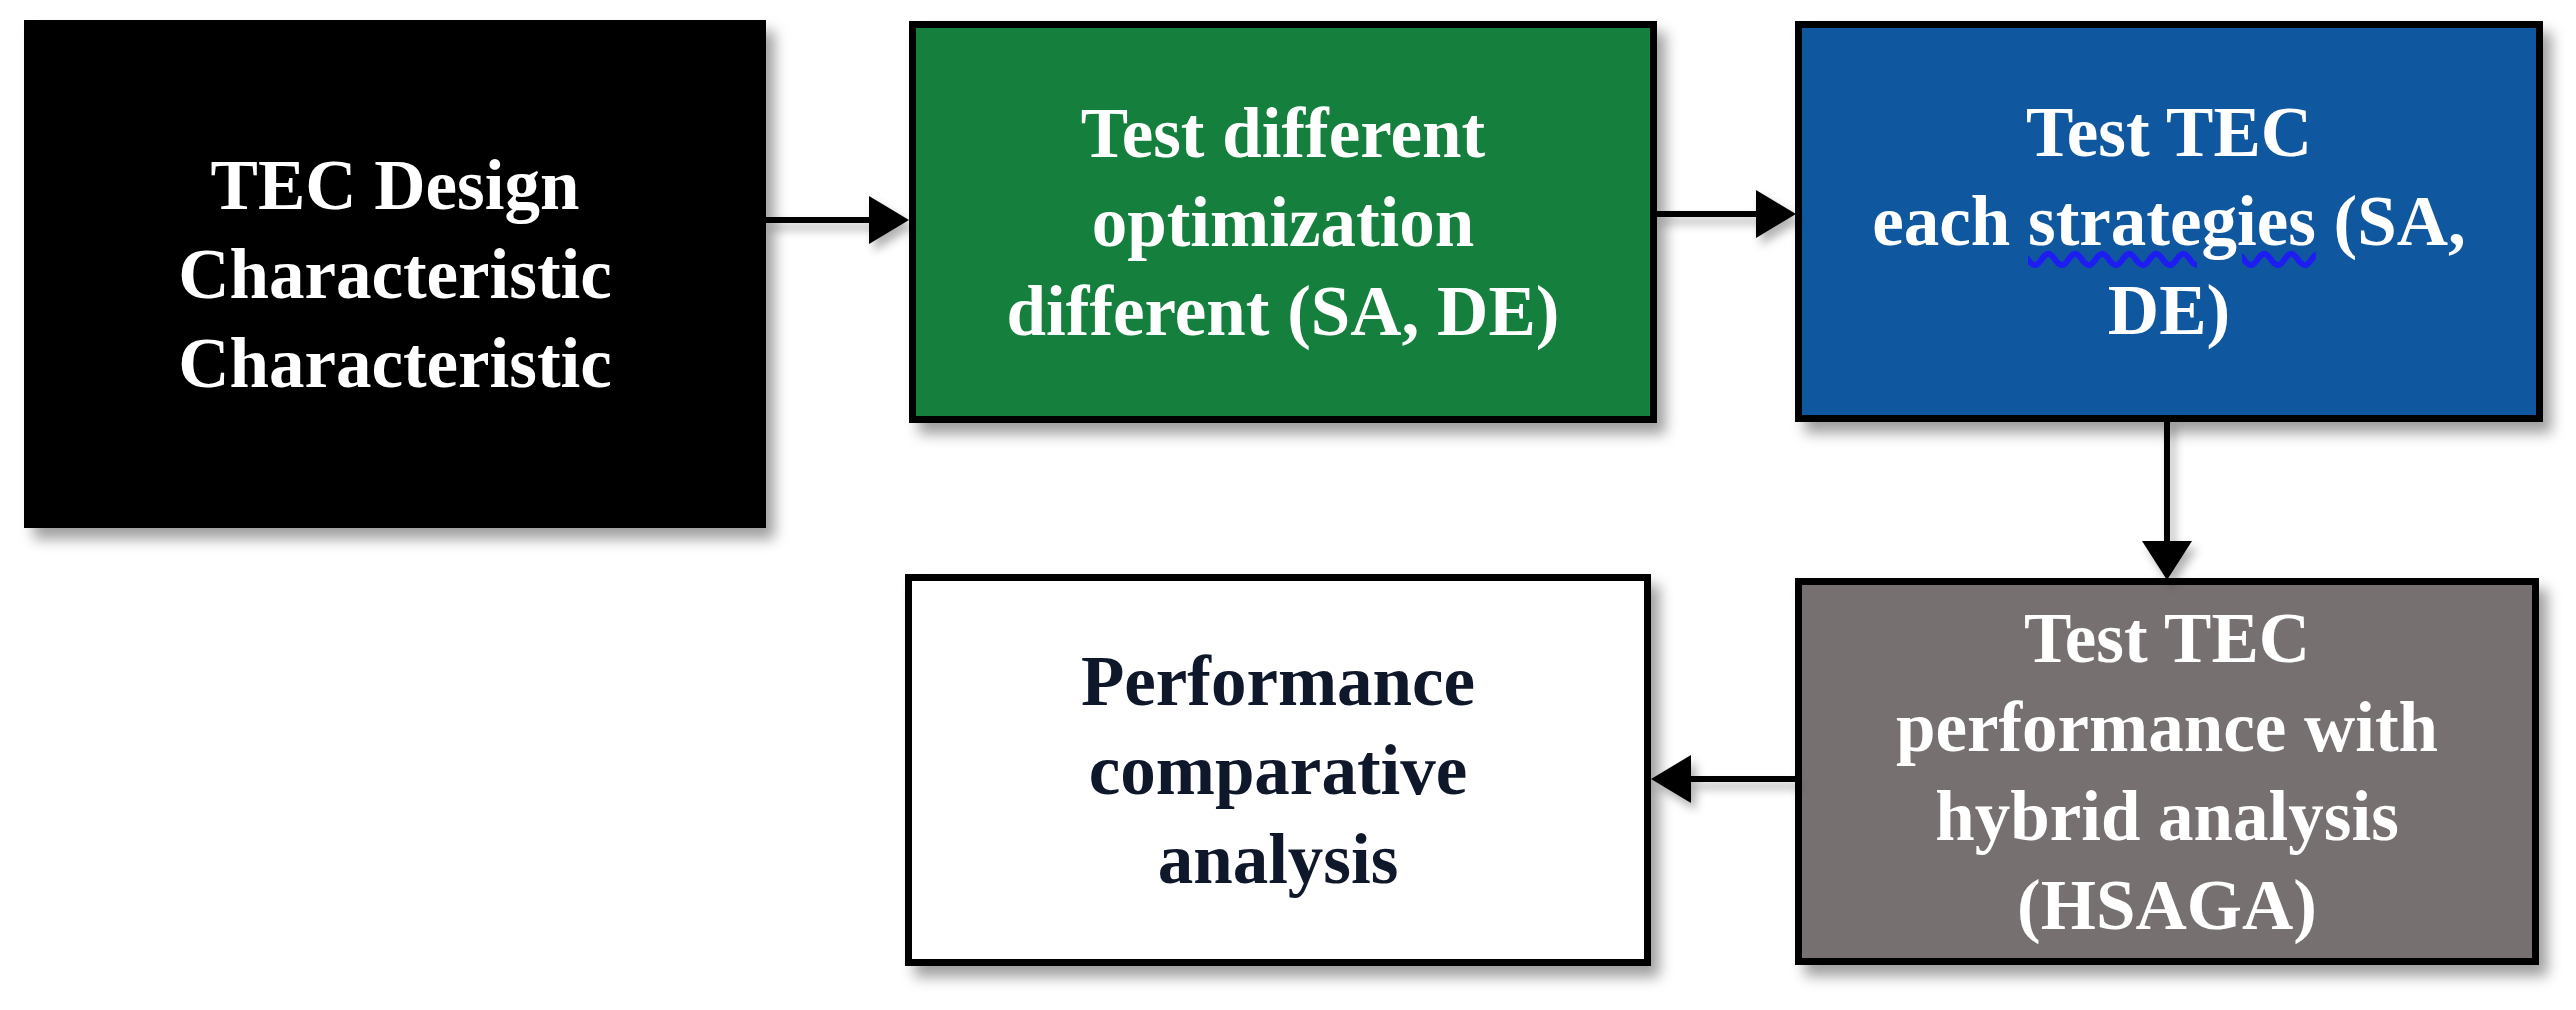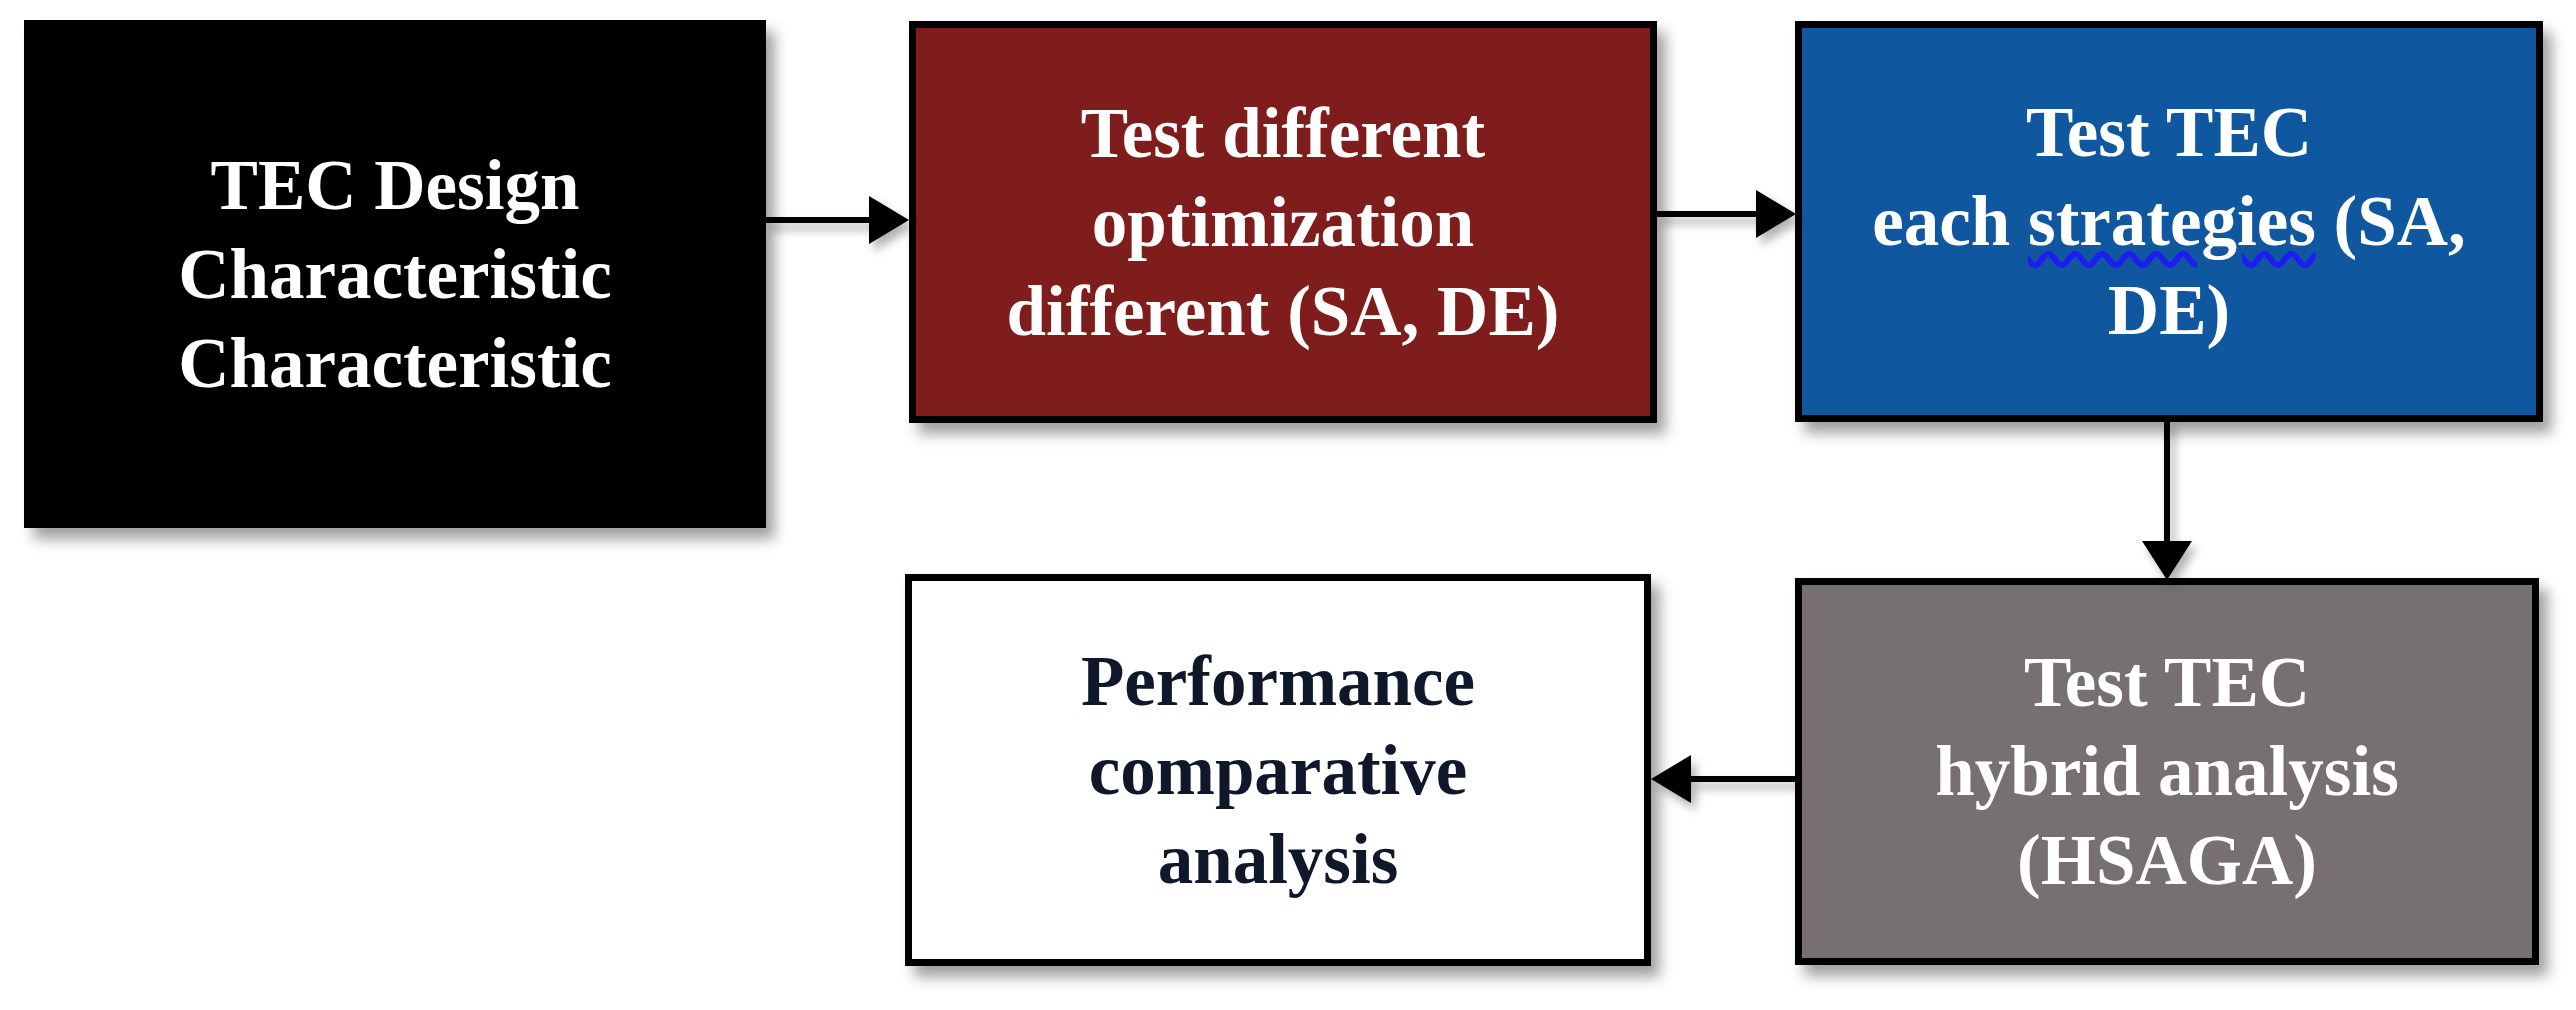--- a/index.html
+++ b/index.html
@@ -24,21 +24,21 @@
     justify-content: center;
     align-items: center;
     text-align: center;
     font-weight: bold;
     font-size: 71px;
     line-height: 89px;
     box-shadow: 9.2px 11px 13px rgba(0,0,0,0.38);
   }
   .flow-box .line { white-space: nowrap; }
   .box-black  { left: 24px;   top: 20px;  width: 742px; height: 508px; background: #000000; color: #ffffff; border-color: #000000; }
-  .box-green  { left: 909px;  top: 21px;  width: 748px; height: 402px; background: #7f1d1d; color: #ffffff; }
+  .box-green  { left: 909px;  top: 21px;  width: 748px; height: 402px; background: #15803d; color: #ffffff; }
   .box-blue   { left: 1795px; top: 21px;  width: 748px; height: 401px; background: #0f579f; color: #ffffff; }
   .box-white  { left: 905px;  top: 574px; width: 746px; height: 392px; background: #ffffff; color: #0f172a; }
   .box-gray   { left: 1795px; top: 578px; width: 744px; height: 387px; background: #767070; color: #ffffff; }
 
   .squiggle {
     text-decoration-line: underline;
     text-decoration-style: wavy;
     text-decoration-color: #1d1df2;
     text-decoration-thickness: 5.5px;
     text-underline-offset: 7.3px;
@@ -83,20 +83,21 @@
   </div>
 
   <div class="flow-box box-blue">
     <div class="line">Test TEC</div>
     <div class="line"><span>each</span> <span class="squiggle">strategies</span> <span>(SA,</span></div>
     <div class="line">DE)</div>
   </div>
 
   <div class="flow-box box-gray">
     <div class="line">Test TEC</div>
+    <div class="line">performance with</div>
     <div class="line">hybrid analysis</div>
     <div class="line">(HSAGA)</div>
   </div>
 
   <div class="flow-box box-white">
     <div class="line">Performance</div>
     <div class="line">comparative</div>
     <div class="line">analysis</div>
   </div>
 

